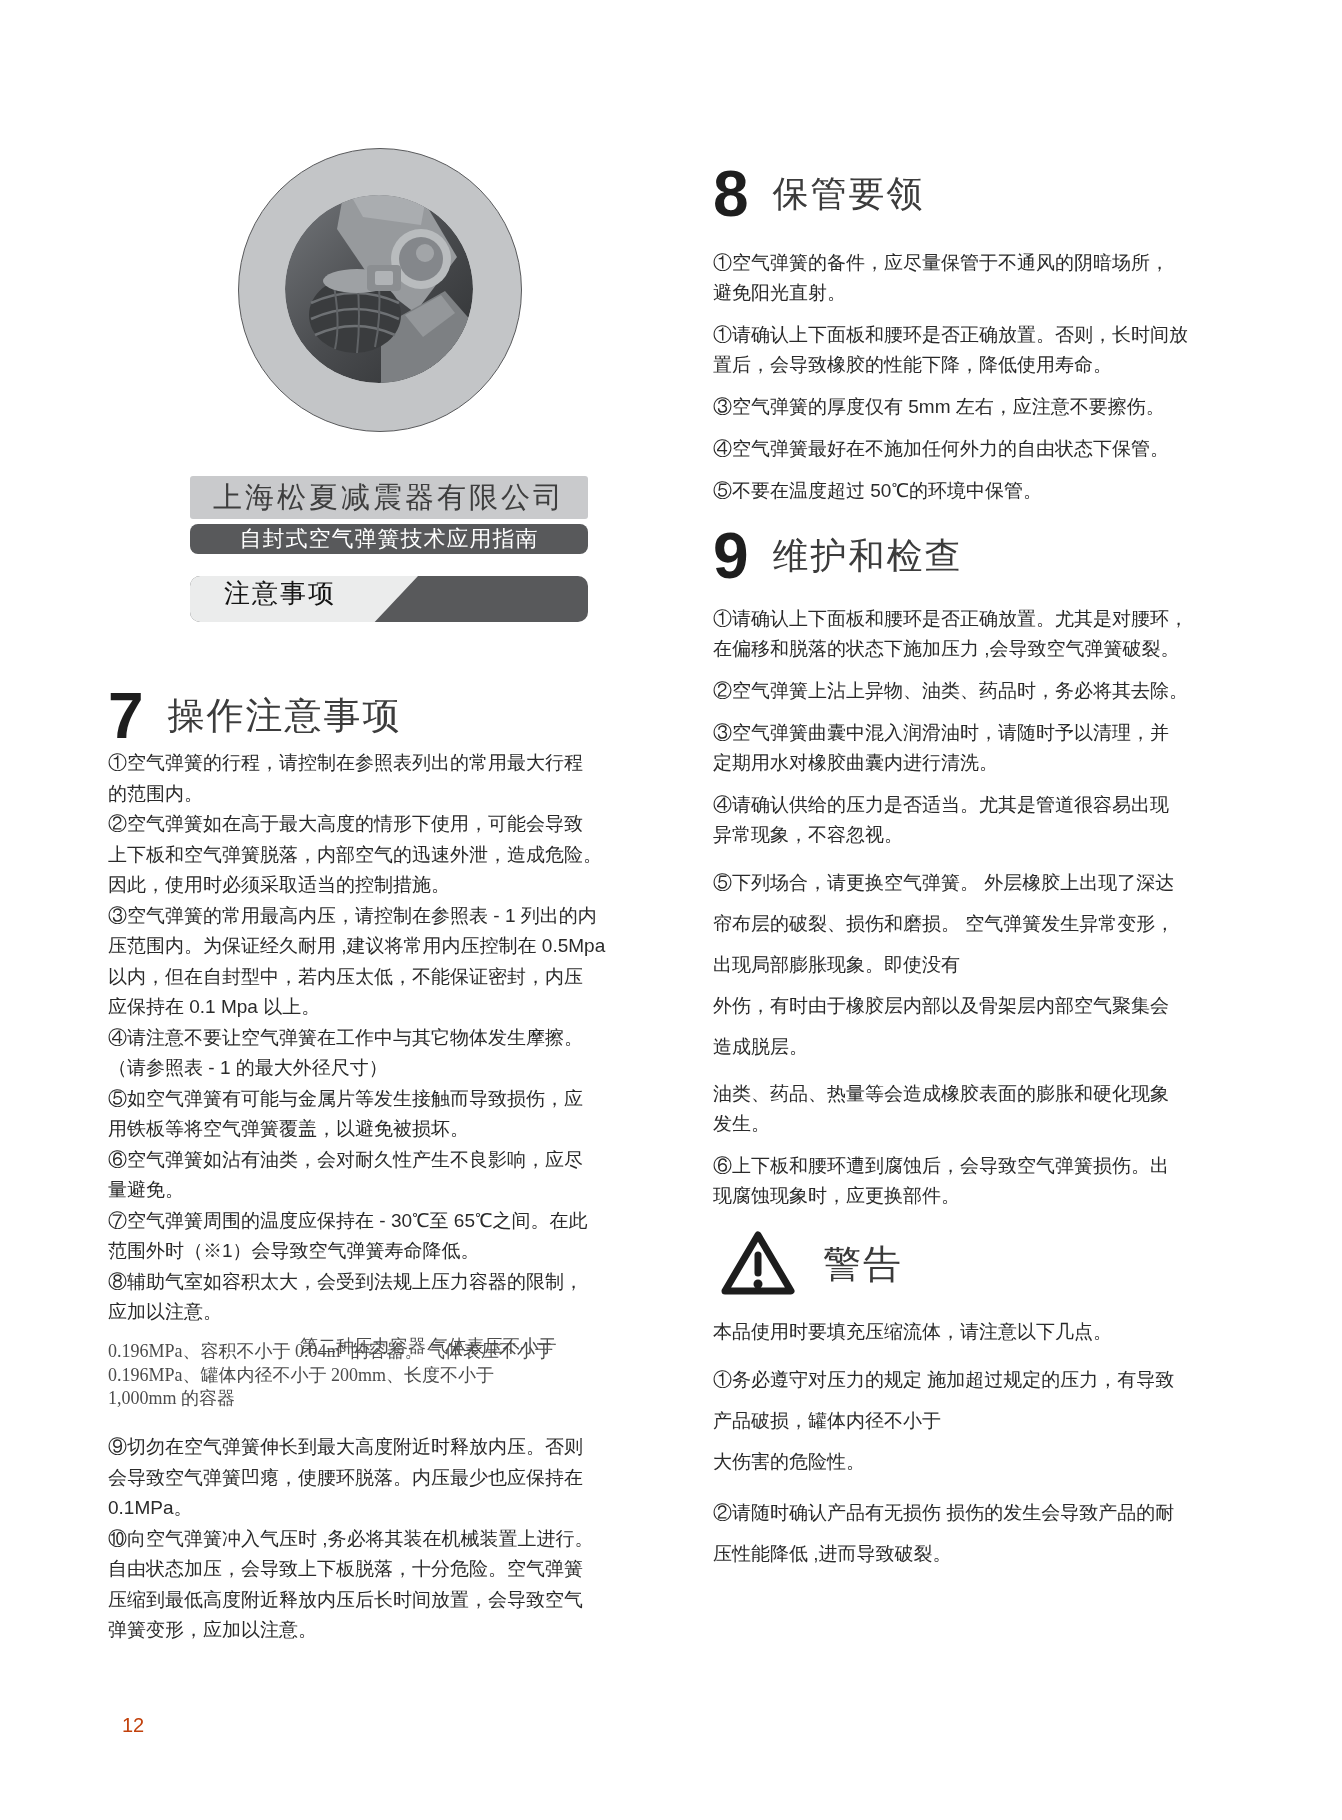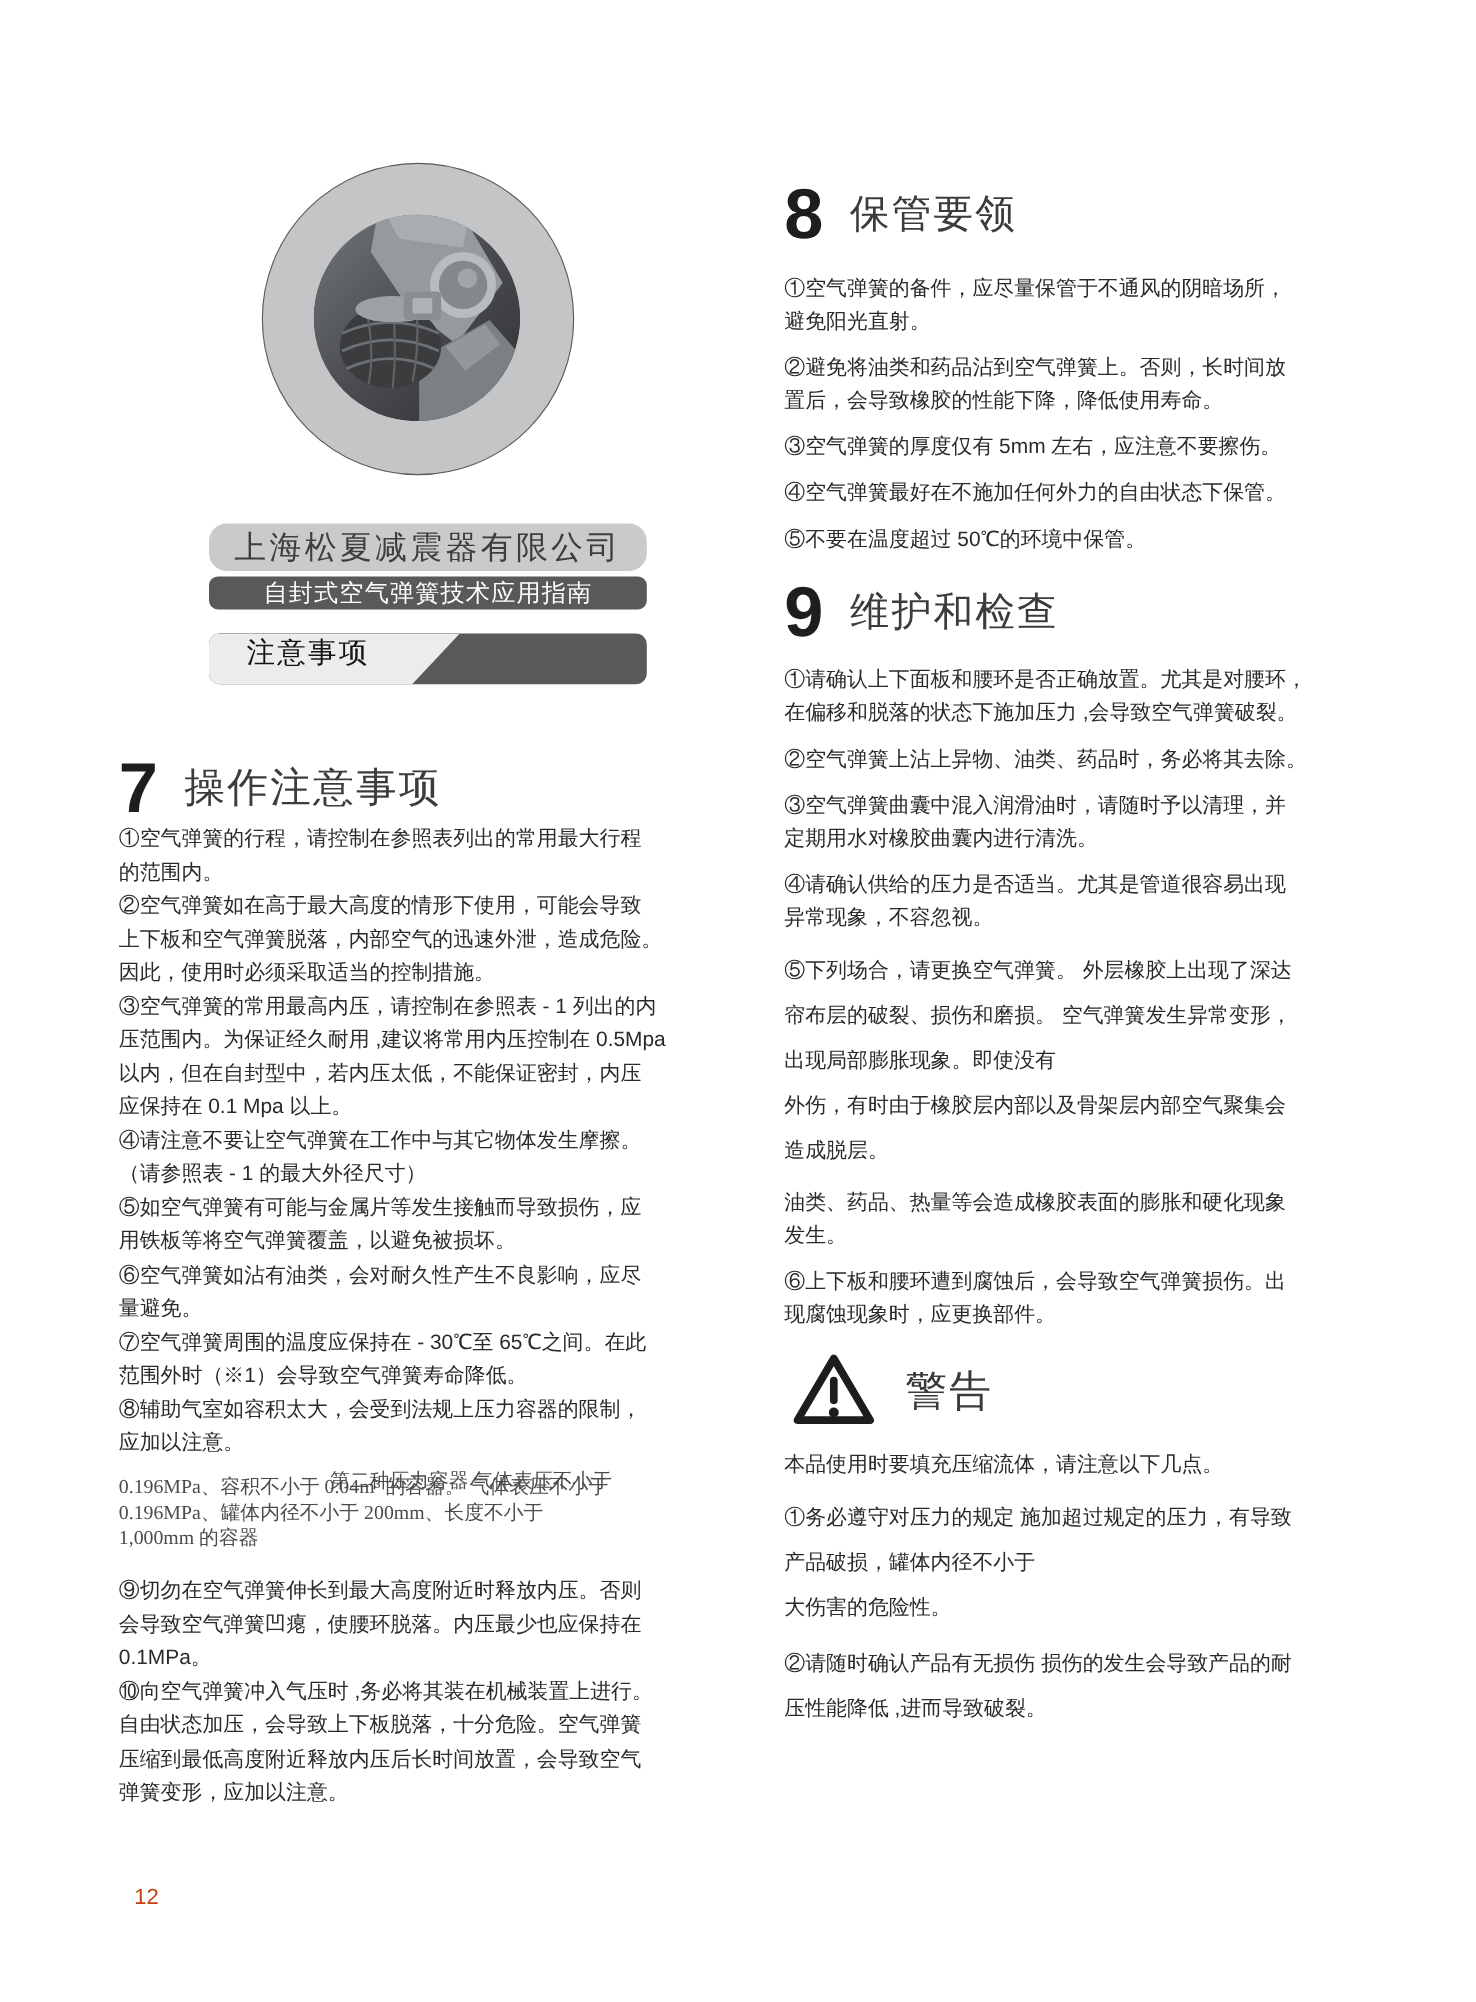--- a/index.html
+++ b/index.html
@@ -8,21 +8,21 @@
     font-family:"Liberation Sans", sans-serif; color:#2a2a2a; overflow:hidden;
   }
 
   
   .figure { position:absolute; left:238px; top:148px; width:284px; height:284px;
             border-radius:50%; background:#c3c5c7; border:1.5px solid #595a5c; box-sizing:border-box; }
   .figure-photo { position:absolute; left:46px; top:46px; width:188px; height:188px;
             border-radius:50%; overflow:hidden; }
 
   .brand-banner { position:absolute; left:190px; top:476px; width:398px; height:43px;
-            background:#c9cacc; border-radius:16px; display:flex; align-items:center; justify-content:center; }
+            background:#c9cacc; border-radius:3px; display:flex; align-items:center; justify-content:center; }
   .brand-banner span { font-family:"Liberation Serif", serif; font-size:29px; letter-spacing:3px; color:#3e3e3e; }
 
   .guide-banner { position:absolute; left:190px; top:524px; width:398px; height:30px;
             background:#58595b; border-radius:8px; display:flex; align-items:center; justify-content:center; }
   .guide-banner span { font-size:22px; letter-spacing:1px; color:#ffffff; }
 
   .notice-tab { position:absolute; left:190px; top:576px; width:398px; height:46px;
             background:#58595b; border-radius:10px; overflow:hidden; }
   .notice-light { position:absolute; left:0; top:0; height:100%; width:228px; background:#ebecec;
             clip-path:polygon(0 0, 100% 0, 81% 100%, 0 100%);
@@ -156,21 +156,21 @@
   <div class="page-num">12</div>
 
   <div class="right-col">
 
     <div class="sec-head">
       <span class="sec-num">8</span>
       <span class="sec-title">保管要领</span>
     </div>
     <p class="para">①空气弹簧的备件，应尽量保管于不通风的阴暗场所，
 避免阳光直射。</p>
-    <p class="para">②避免将油类和药品沾到空气弹簧上。否则，长时间放
+    <p class="para">①请确认上下面板和腰环是否正确放置。否则，长时间放
 置后，会导致橡胶的性能下降，降低使用寿命。</p>
     <p class="para">③空气弹簧的厚度仅有 5mm 左右，应注意不要擦伤。</p>
     <p class="para">④空气弹簧最好在不施加任何外力的自由状态下保管。</p>
     <p class="para">⑤不要在温度超过 50℃的环境中保管。</p>
 
     <div class="sec-head sec9">
       <span class="sec-num">9</span>
       <span class="sec-title">维护和检查</span>
     </div>
     <p class="para">①请确认上下面板和腰环是否正确放置。尤其是对腰环，

